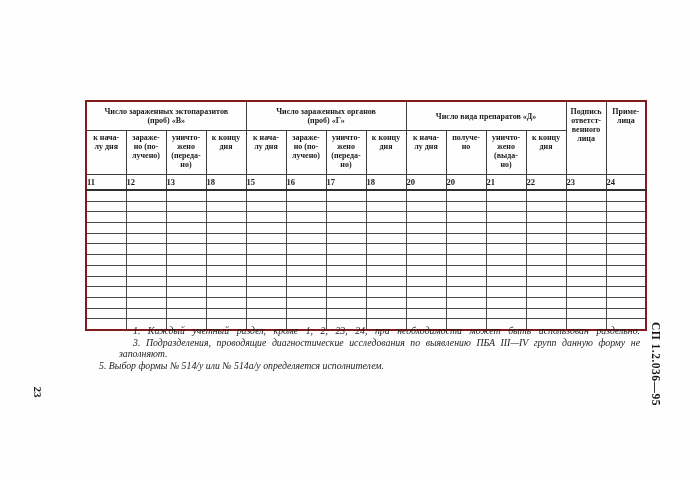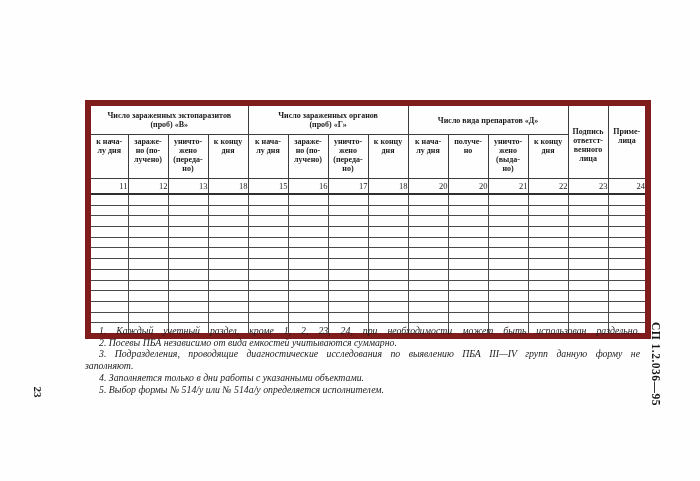--- a/index.html
+++ b/index.html
@@ -16,57 +16,57 @@
     position:absolute;top:63px;right:57px;
     font-family:"Liberation Sans", sans-serif;
     font-weight:bold;font-size:9.5px;line-height:10.5px;
     letter-spacing:0.3px;text-align:center;color:#161616;
   }
 
   
   .tbl-wrap{position:absolute;left:85px;top:100px;}
   table{
     border-collapse:collapse;table-layout:fixed;width:560px;
-    border:6px solid #7f1d1d;
+    border:2px solid #7f1d1d;
   }
   col{width:40px;}
   th,td{
     border:1px solid #3d3d3d;
     font-family:"Liberation Serif", serif;
     color:#1b1b1b;
     padding:0;margin:0;
     overflow:hidden;
   }
   th{
     font-weight:bold;font-size:8px;line-height:9px;
     white-space:pre-line;text-align:center;
   }
   tr.group-row th{height:26px;vertical-align:middle;padding:1px 2px;}
-  tr.group-row th.merged{vertical-align:top;padding-top:21px;}
+  tr.group-row th.merged{vertical-align:top;padding-top:5px;}
   tr.sub-row th{height:41px;vertical-align:top;padding:2px 1px 0 1px;}
   tr.num-row td{
-    height:14px;font-size:8.5px;font-weight:normal;text-align:right;
+    height:14px;font-size:8.5px;font-weight:bold;text-align:left;
     vertical-align:middle;border-bottom:2px solid #2e2e2e;
   }
   tr.body-row td{height:9.7px;border-color:#4a4a4a;}
 
   
   .notes{
     position:absolute;left:85px;top:325px;width:555px;
     font-family:"Liberation Serif", serif;
   }
   .notes-heading{
     font-weight:bold;font-size:11px;line-height:12px;
     margin:0 0 1px 20px;color:#111;
   }
   .note-item{
     margin:0;font-style:italic;font-size:9.8px;line-height:11.7px;
     text-indent:14px;text-align:justify;white-space:pre-line;color:#1b1b1b;
   }
-  .note-item.stretch{text-align-last:justify;}
+  .note-item.stretch{text-align-last:justify;margin-left:34px;}
 
   
   .v-right{
     position:absolute;left:656px;top:364px;
     transform:translate(-50%,-50%) rotate(90deg);
     white-space:nowrap;font-weight:bold;font-size:11.5px;
     letter-spacing:0.5px;color:#161616;
   }
   .v-left{
     position:absolute;left:38px;top:392px;
@@ -371,23 +371,21 @@
             <td></td>
             <td></td>
             <td></td>
           </tr>
         </tbody>
     </table>
   </div>
 
   <div class="notes">
     <p class="note-item stretch">1. Каждый учетный раздел, кроме 1, 2, 23, 24, при необходимости может быть использован раздельно.</p>
-    <p class="note-item">2. Посевы ПБА независимо от вида емкостей учитываются суммарно.</p>
     <p class="note-item stretch">3. Подразделения, проводящие диагностические исследования по выявлению ПБА III—IV групп данную форму не
 заполняют.</p>
-    <p class="note-item">4. Заполняется только в дни работы с указанными объектами.</p>
     <p class="note-item">5. Выбор формы № 514/у или № 514а/у определяется исполнителем.</p>
   </div>
 
   <div class="v-right">СП 1.2.036—95</div>
   <div class="v-left">23</div>
 
 </div>
 
 </body></html>

